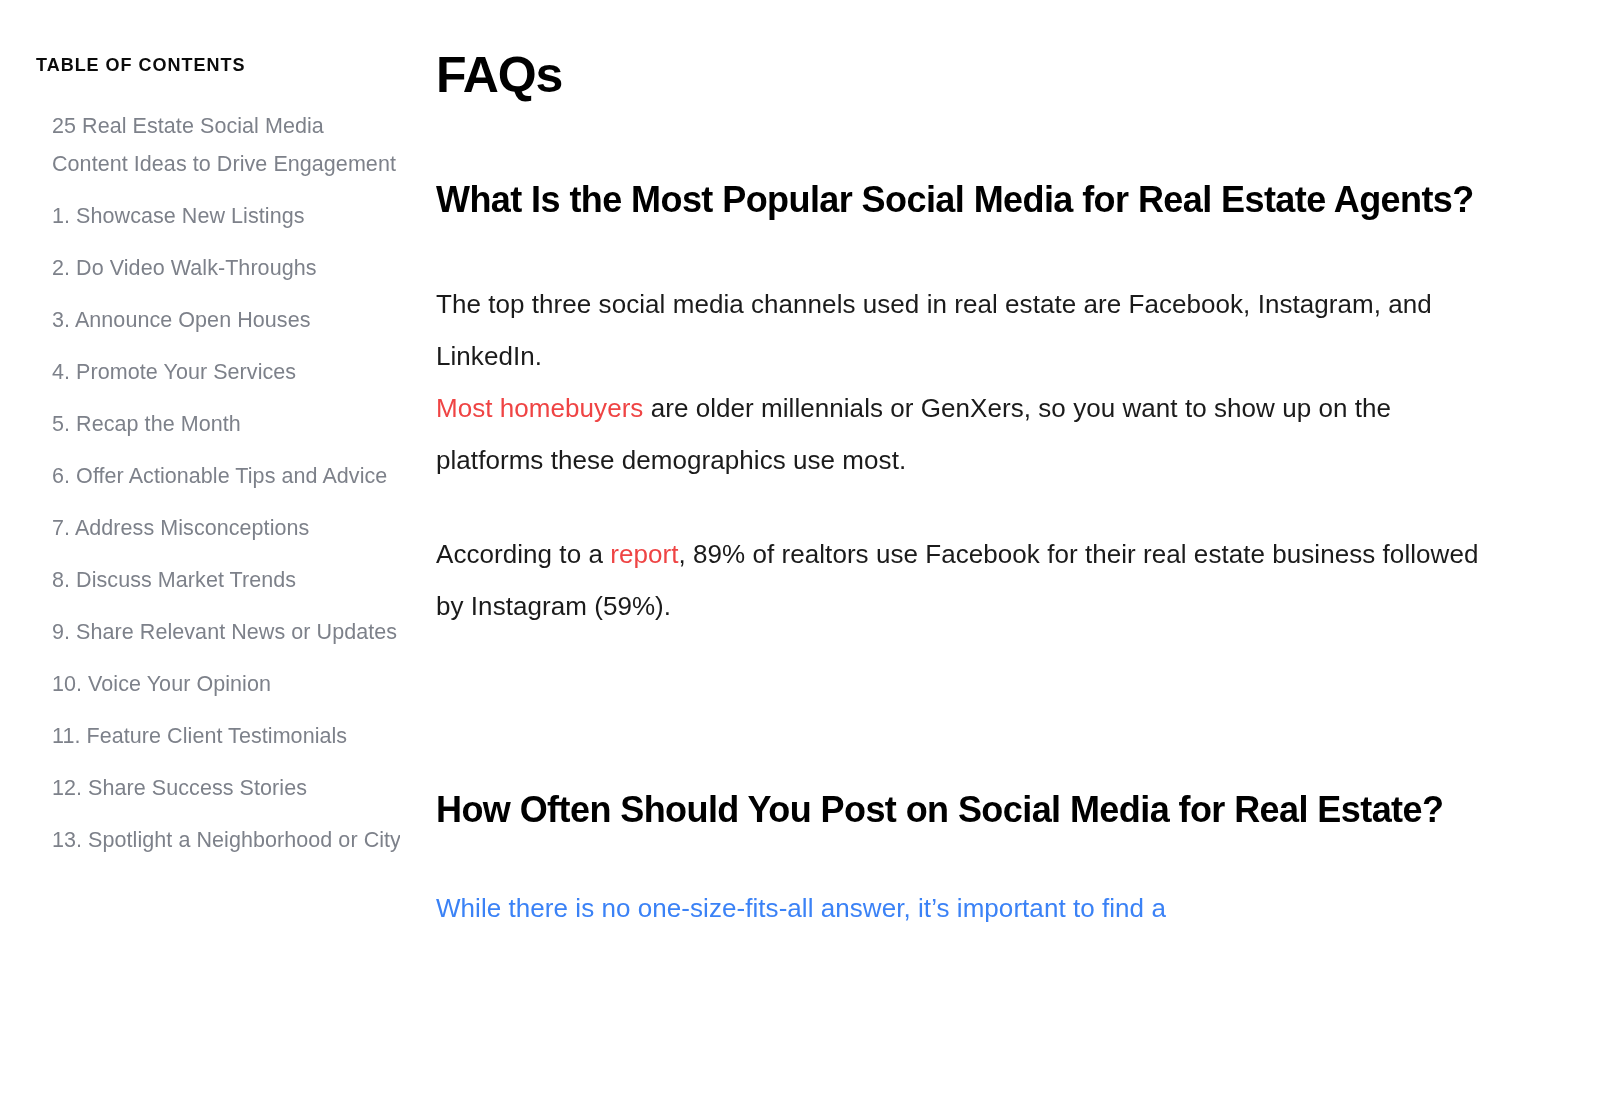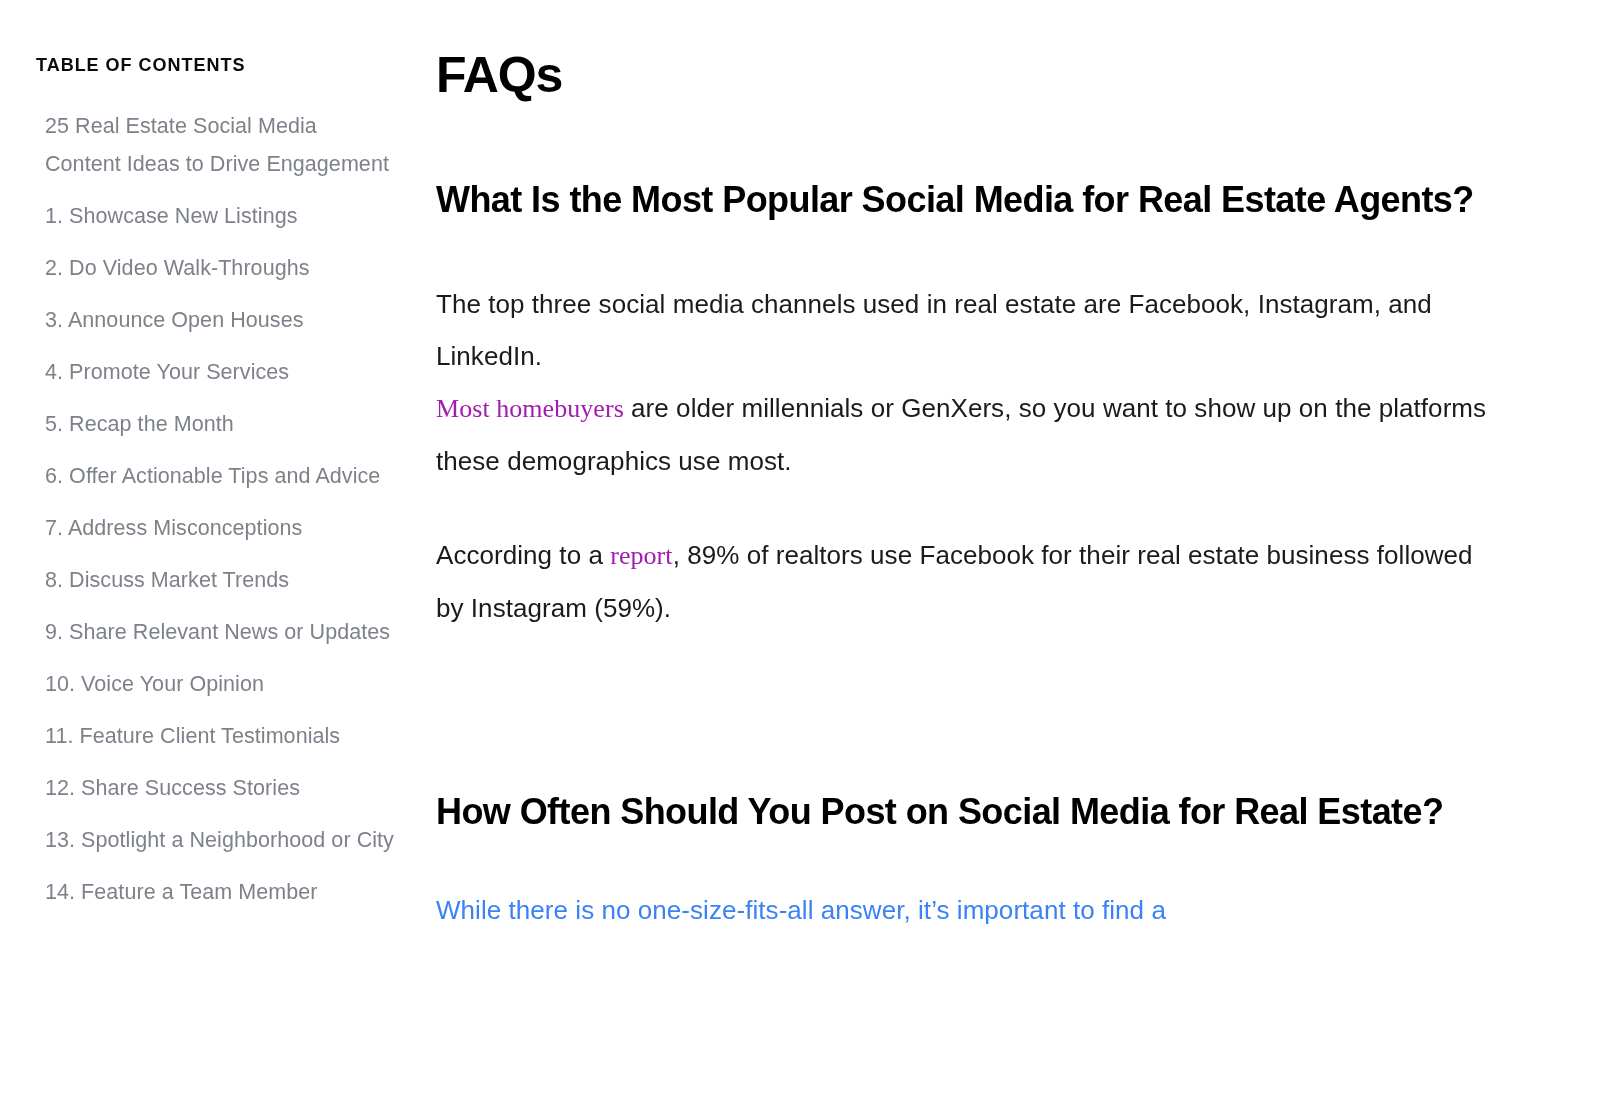--- a/index.html
+++ b/index.html
@@ -42,21 +42,21 @@
     letter-spacing: 0.055em;
     color: #0b0b0b;
     line-height: 24px;
     margin: 0 0 30px 0;
     text-transform: uppercase;
     font-family: "Liberation Sans", "DejaVu Sans", sans-serif;
   }
 
   .toc-list {
     list-style: none;
-    margin: 9px;
+    margin: 16px;
     padding: 0;
     width: 352px;
   }
 
   .toc-item {
     display: block;
     font-size: 21.5px;
     line-height: 38px;
     color: #7d818a;
     margin: 0 0 14px 0;
@@ -121,24 +121,23 @@
     font-size: 26px;
     line-height: 52px;
     color: #1b1b1b;
     margin: 0 0 42px 0;
     max-width: 1080px;
     letter-spacing: 0.002em;
   }
   .body-p:last-of-type { margin-bottom: 0; }
 
   .link {
-    color: #a21caf;
+    color: #ef4444;
     text-decoration: none;
     cursor: pointer;
-    font-family: Liberation Serif, serif;
   }
 
   .body-p.faded {
     color: #3b82f6;
     margin-bottom: 0;
   }
 
   
   .content-fade {
     position: absolute;
@@ -172,21 +171,20 @@
       <a class="toc-item" href="#">4. Promote Your Services</a>
       <a class="toc-item" href="#">5. Recap the Month</a>
       <a class="toc-item" href="#">6. Offer Actionable Tips and Advice</a>
       <a class="toc-item" href="#">7. Address Misconceptions</a>
       <a class="toc-item" href="#">8. Discuss Market Trends</a>
       <a class="toc-item" href="#">9. Share Relevant News or Updates</a>
       <a class="toc-item" href="#">10. Voice Your Opinion</a>
       <a class="toc-item" href="#">11. Feature Client Testimonials</a>
       <a class="toc-item" href="#">12. Share Success Stories</a>
       <a class="toc-item" href="#">13. Spotlight a Neighborhood or City</a>
-      <a class="toc-item" href="#">14. Feature a Team Member</a>
     </nav>
 
     <div class="toc-fade"></div>
   </aside>
 
   <main class="content">
 
     <h1 class="h1">FAQs</h1>
 
     <h2 class="h2">What Is the Most Popular Social Media for Real Estate Agents?</h2>

